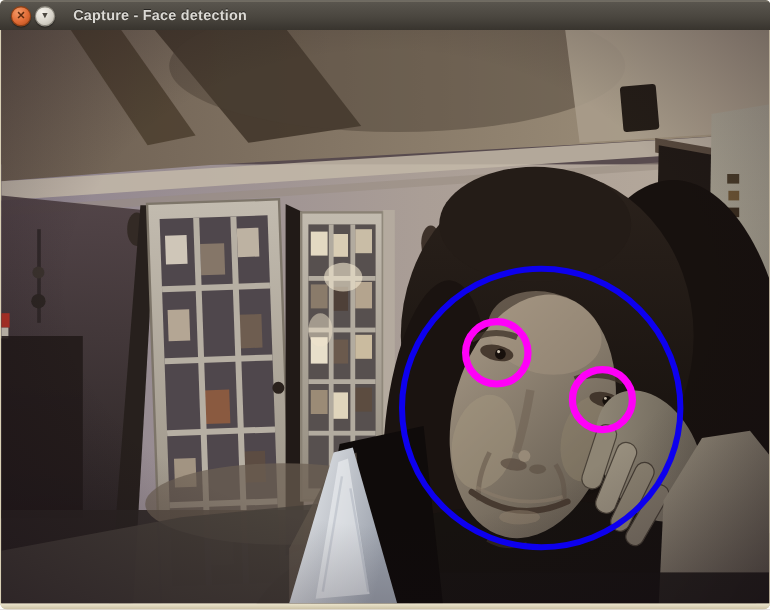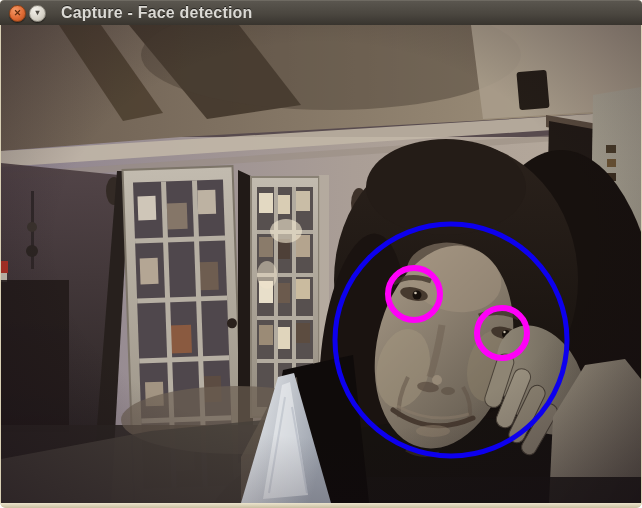--- a/index.html
+++ b/index.html
@@ -27,21 +27,21 @@
     margin-left:9px;
     background:radial-gradient(circle at 35% 28%,#f49a68,#e06b35 55%,#b04c1c);
     border:1px solid #8f4015;color:#5e2b0e;
   }
   .btn-shade{
     margin-left:3px;
     background:radial-gradient(circle at 35% 28%,#f4f1ea,#d6d2c8 60%,#b2ada1);
     border:1px solid #8d897f;color:#4d4942;font-size:8px;
   }
   .title{
-    margin-left:15px;font-size:16px;font-weight:bold;color:#dbd9d4;
+    margin-left:15px;font-size:12px;font-weight:bold;color:#dbd9d4;
     text-shadow:0 -1px 0 rgba(0,0,0,.55);letter-spacing:.2px;white-space:nowrap;
   }
   .feed{
     position:absolute;top:25px;left:1px;width:640px;height:478px;
     overflow:hidden;background:#4a3e41;
   }
   .bottombar{
     position:absolute;left:0;right:0;bottom:0;height:5px;
     background:linear-gradient(#ece5cd,#c9bfa2);
     border-radius:0 0 6px 6px;

